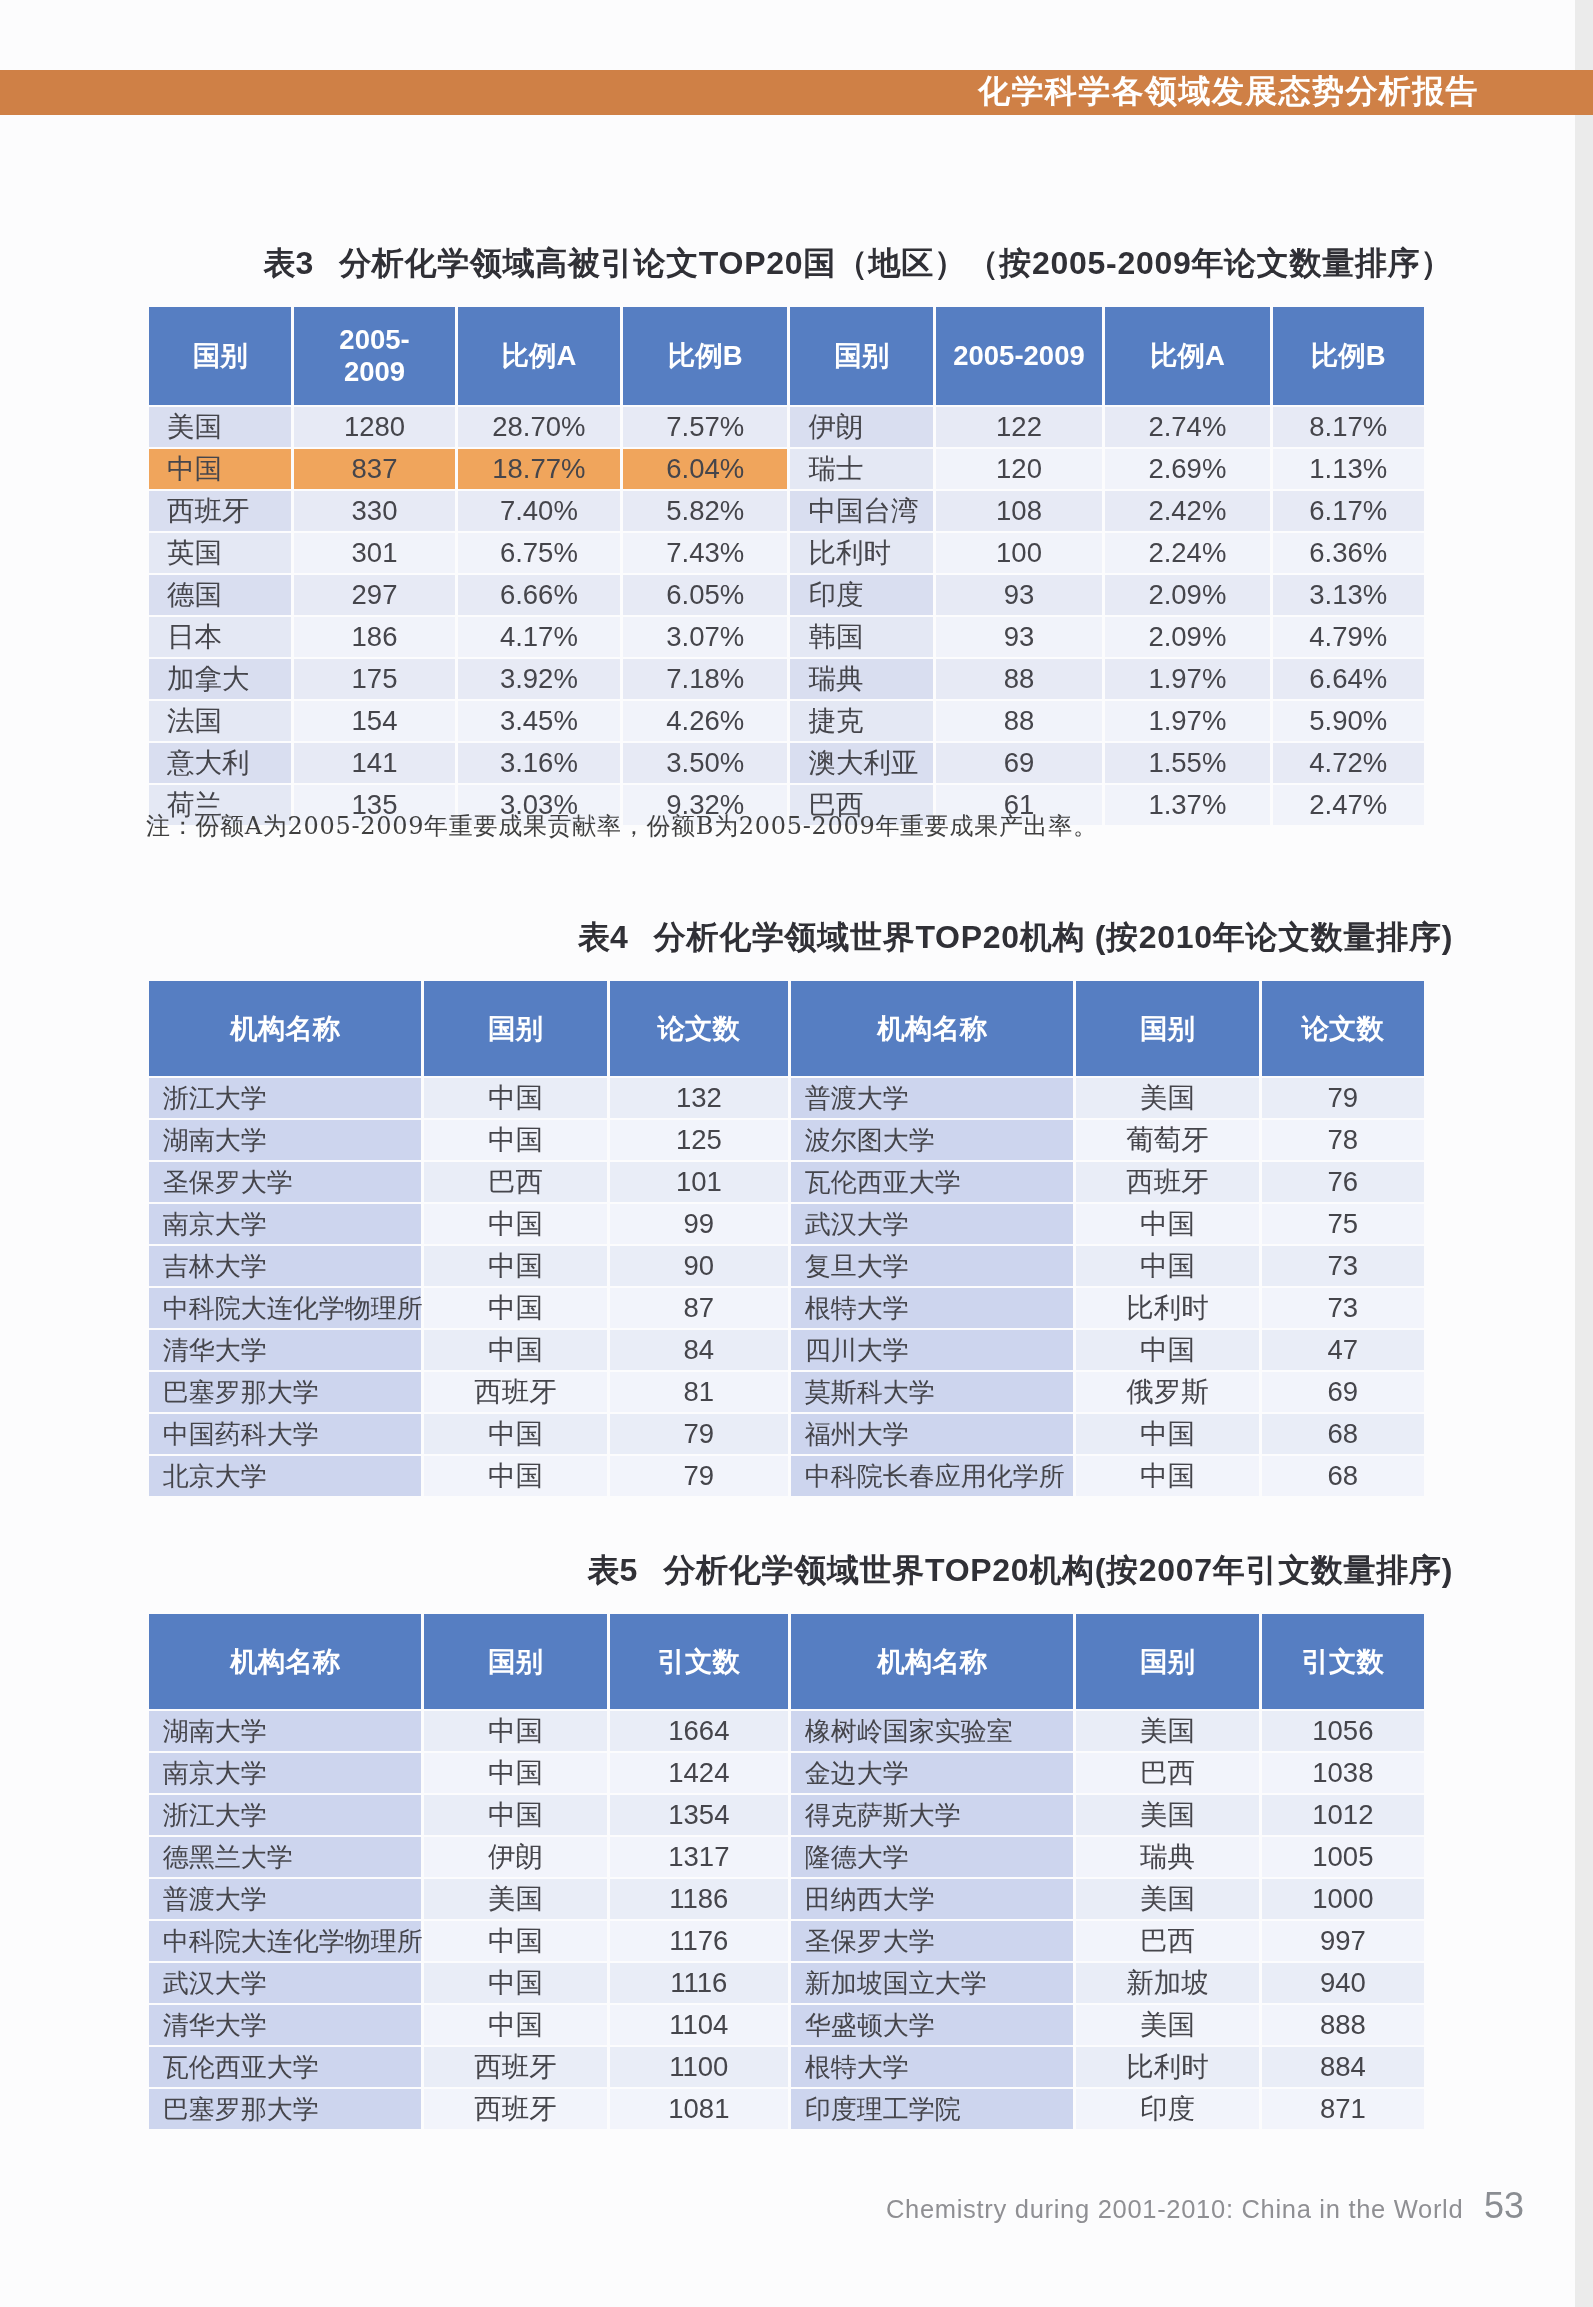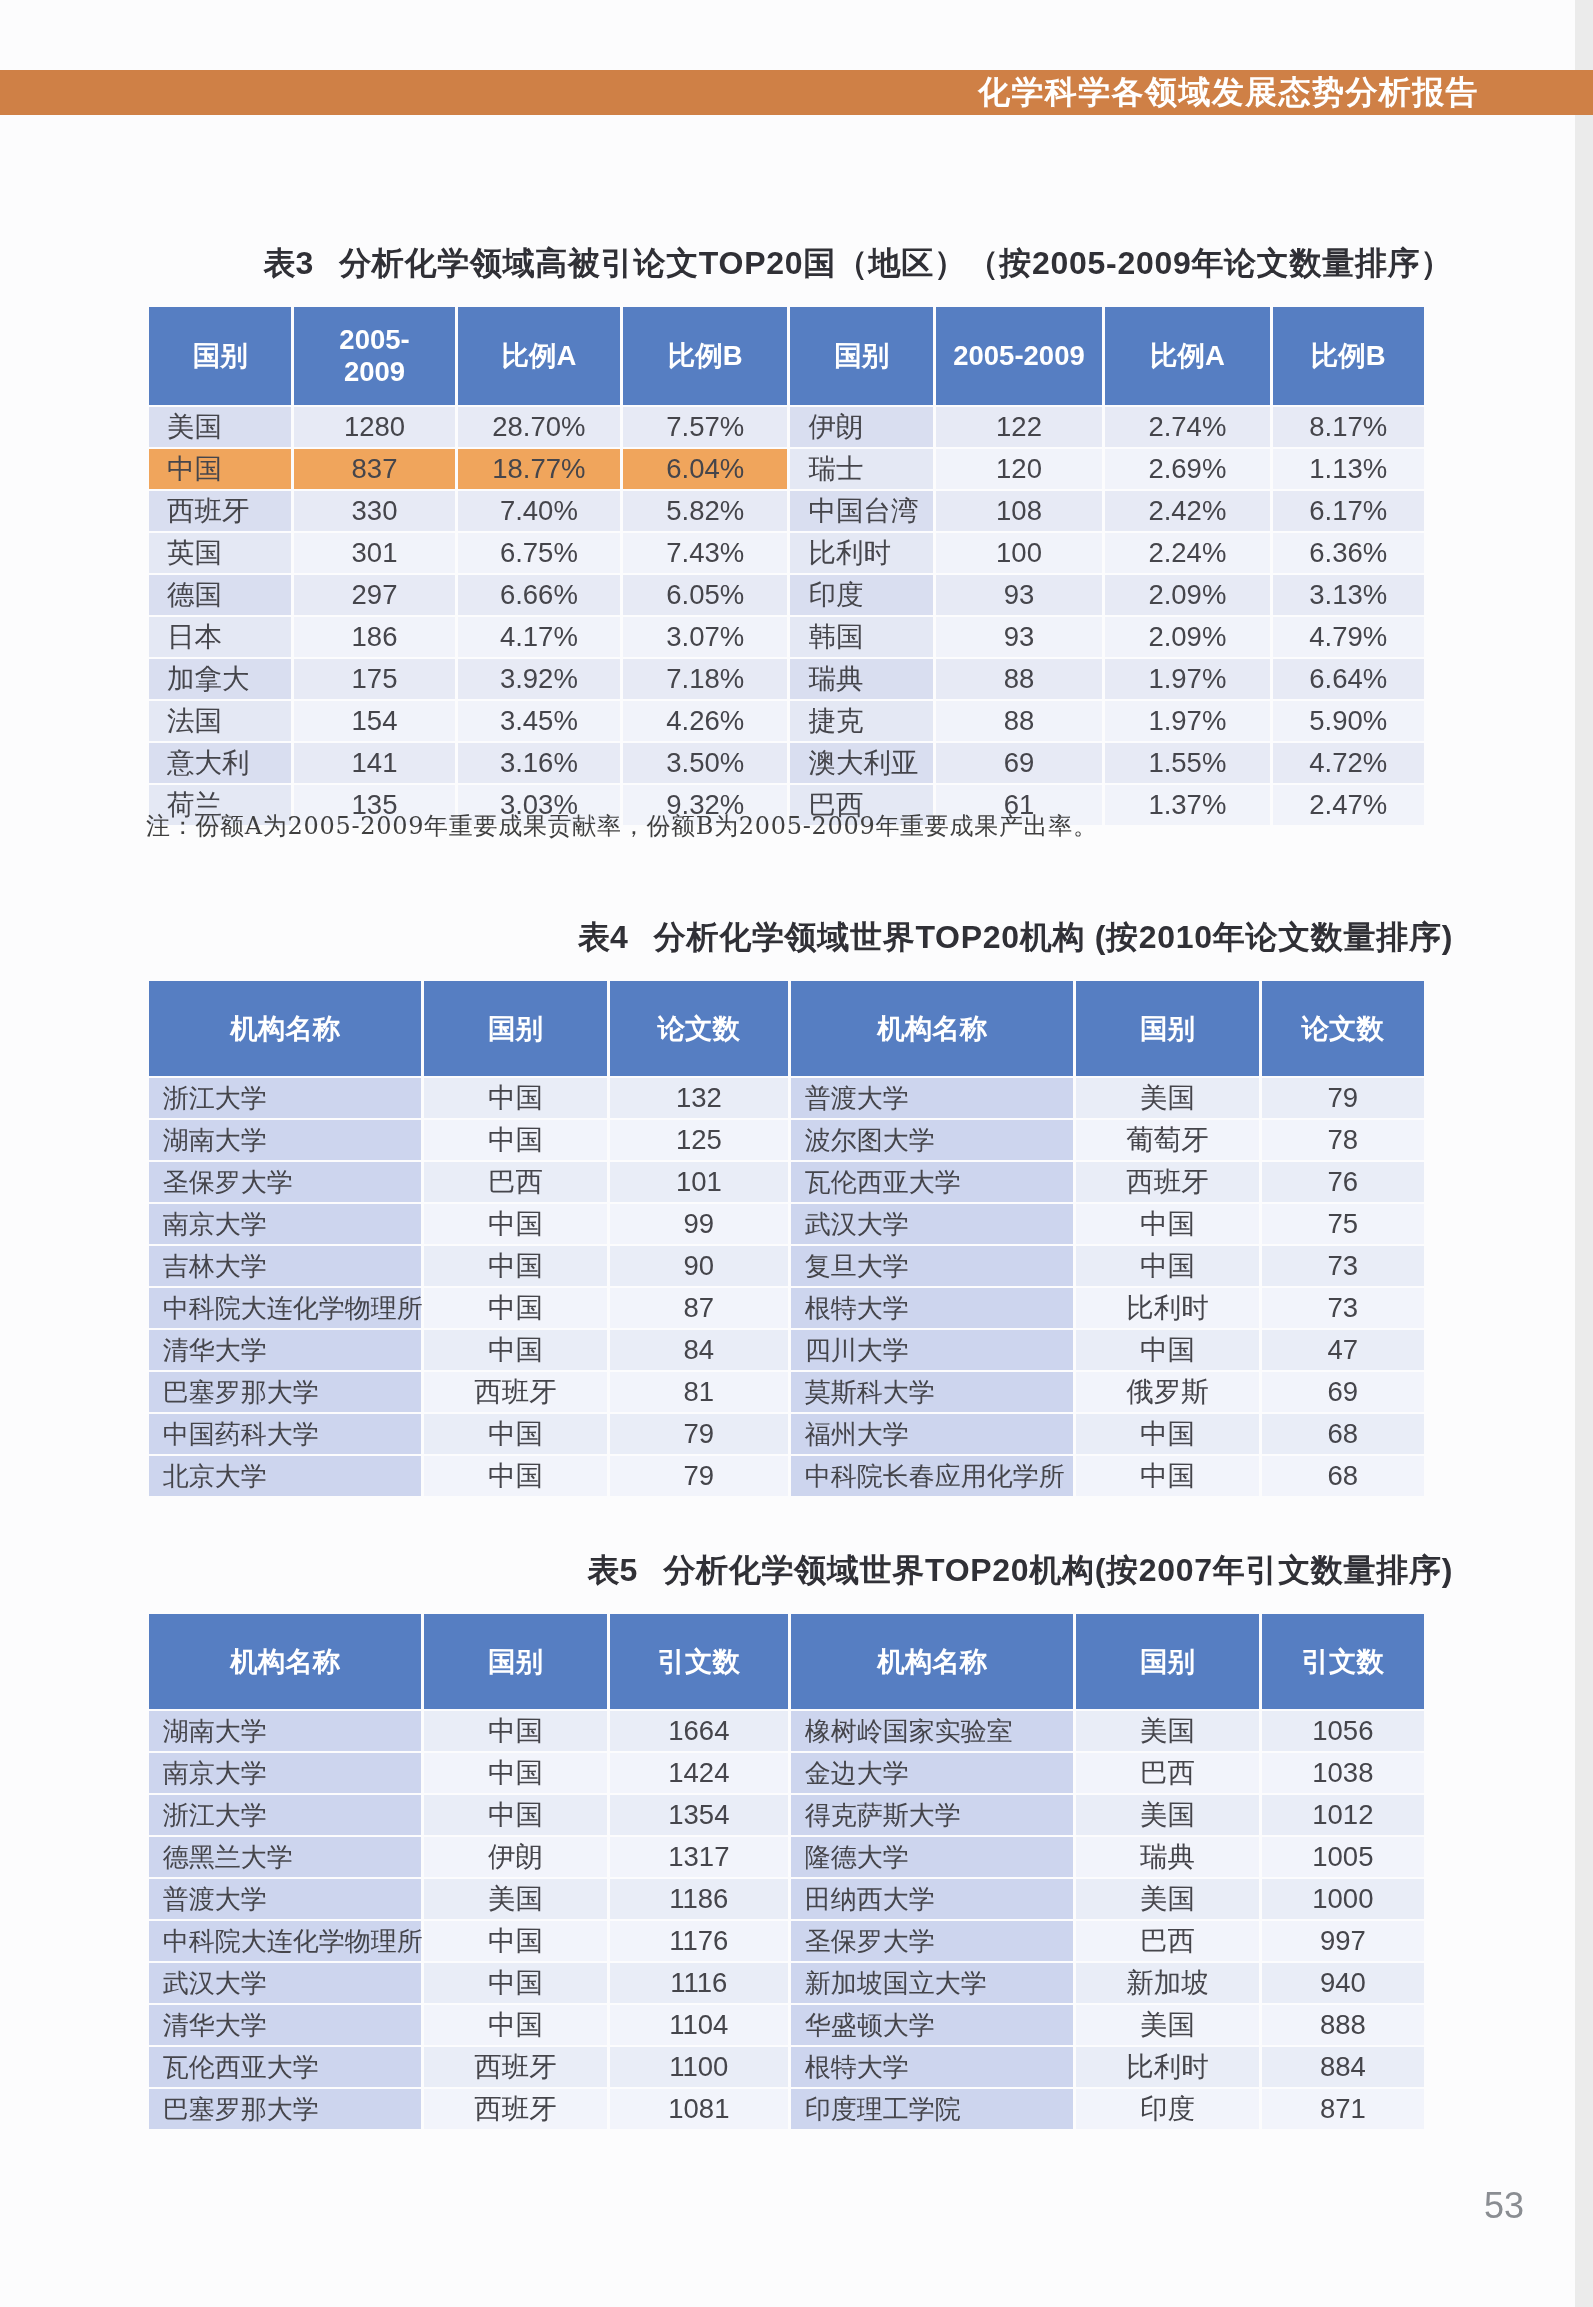--- a/index.html
+++ b/index.html
@@ -11,21 +11,21 @@
     font-family:"Liberation Sans","DejaVu Sans",sans-serif;
     color:#45454b;
   }
   .edge-strip{
     position:absolute;right:0;top:0;width:18px;height:2307px;
     background:#ebebeb;
   }
   .band{
     position:absolute;left:0;top:70px;width:1593px;height:45px;
     background:#cf8046;
-    display:flex;align-items:center;justify-content:flex-end;
+    display:flex;align-items:flex-start;justify-content:flex-end;
     padding-right:114px;box-sizing:border-box;
     z-index:2;
   }
   .band-title{
     color:#ffffff;font-weight:bold;font-size:32px;letter-spacing:1.4px;
     white-space:nowrap;
   }
   .sec-title{
     position:absolute;left:146px;width:1307px;height:41px;
     font-size:32px;font-weight:bold;color:#303036;white-space:nowrap;text-align:right;
@@ -429,16 +429,17 @@
           <td>西班牙</td>
           <td>1081</td>
           <td>印度理工学院</td>
           <td>印度</td>
           <td>871</td>
         </tr>
     </tbody>
   </table>
 
   <div class="footer">
+    <span class="footer-text">Chemistry during 2001-2010: China in the World</span>
     <span class="page-num">53</span>
   </div>
 </div>
 
 
 </body></html>

